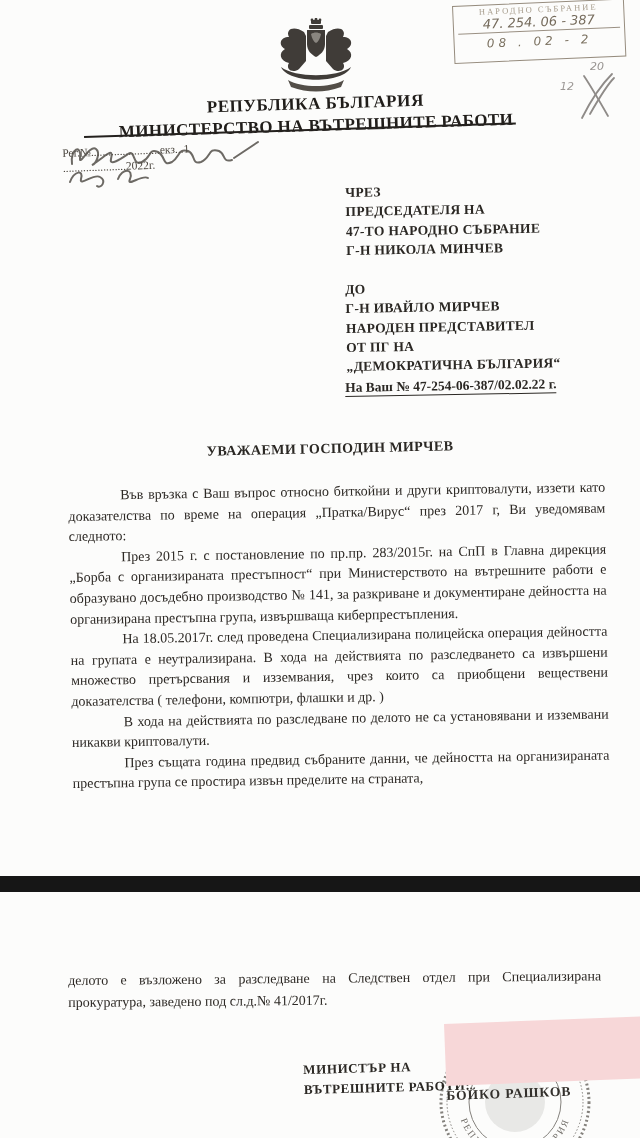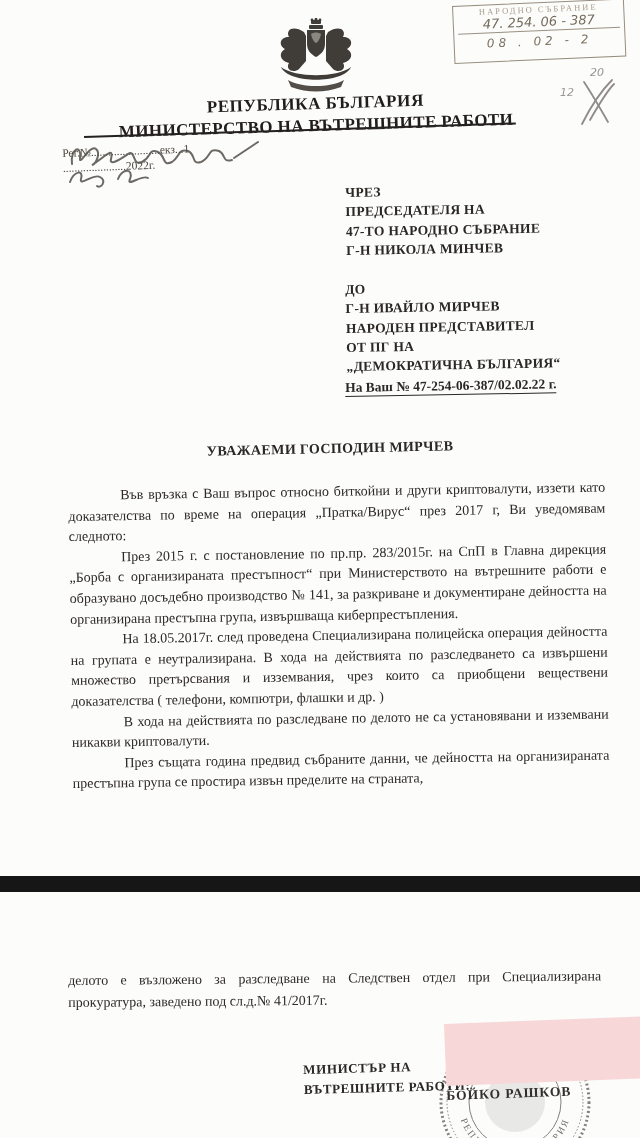--- a/index.html
+++ b/index.html
@@ -25,21 +25,21 @@
 
   
   .head{left:60px;top:94px;width:510px;text-align:center;transform:rotate(-1.8deg);transform-origin:center top;}
   .head .l1{font-size:17px;font-weight:700;letter-spacing:.6px;color:#201d1a;}
   .head .l2{font-size:17px;font-weight:700;letter-spacing:.4px;color:#201d1a;margin-top:2px;white-space:nowrap;}
   .head-underline{left:84px;top:136px;width:432px;height:0;border-top:2.5px solid #24211e;transform:rotate(-1.8deg);transform-origin:left top;}
 
   .regblock{left:62px;top:146px;font-size:11.5px;color:#4a453e;transform:rotate(-2deg);transform-origin:left top;line-height:15px;}
   .reg-scrawl{left:62px;top:134px;}
 
-  .pencil{left:548px;top:62px;}
+  .pencil{left:548px;top:56px;}
 
   .ublock{font-size:13.5px;font-weight:600;letter-spacing:.3px;line-height:19.3px;color:#2b2824;transform:rotate(-1deg);transform-origin:left top;}
   .via{left:345px;top:183px;}
   .to{left:345px;top:280px;}
   .ref{left:345px;top:378px;transform:rotate(-1deg);transform-origin:left top;}
   .ref span{font-size:13.5px;font-weight:600;border-bottom:1.5px solid #2b2824;padding-bottom:1px;color:#2b2824;}
 
   .salut{left:140px;top:441px;width:380px;text-align:center;font-size:14px;font-weight:600;letter-spacing:.4px;transform:rotate(-1.3deg);color:#2b2824;}
 
   .body-text{left:68px;top:486px;width:537px;transform:rotate(-.9deg);transform-origin:left top;}

